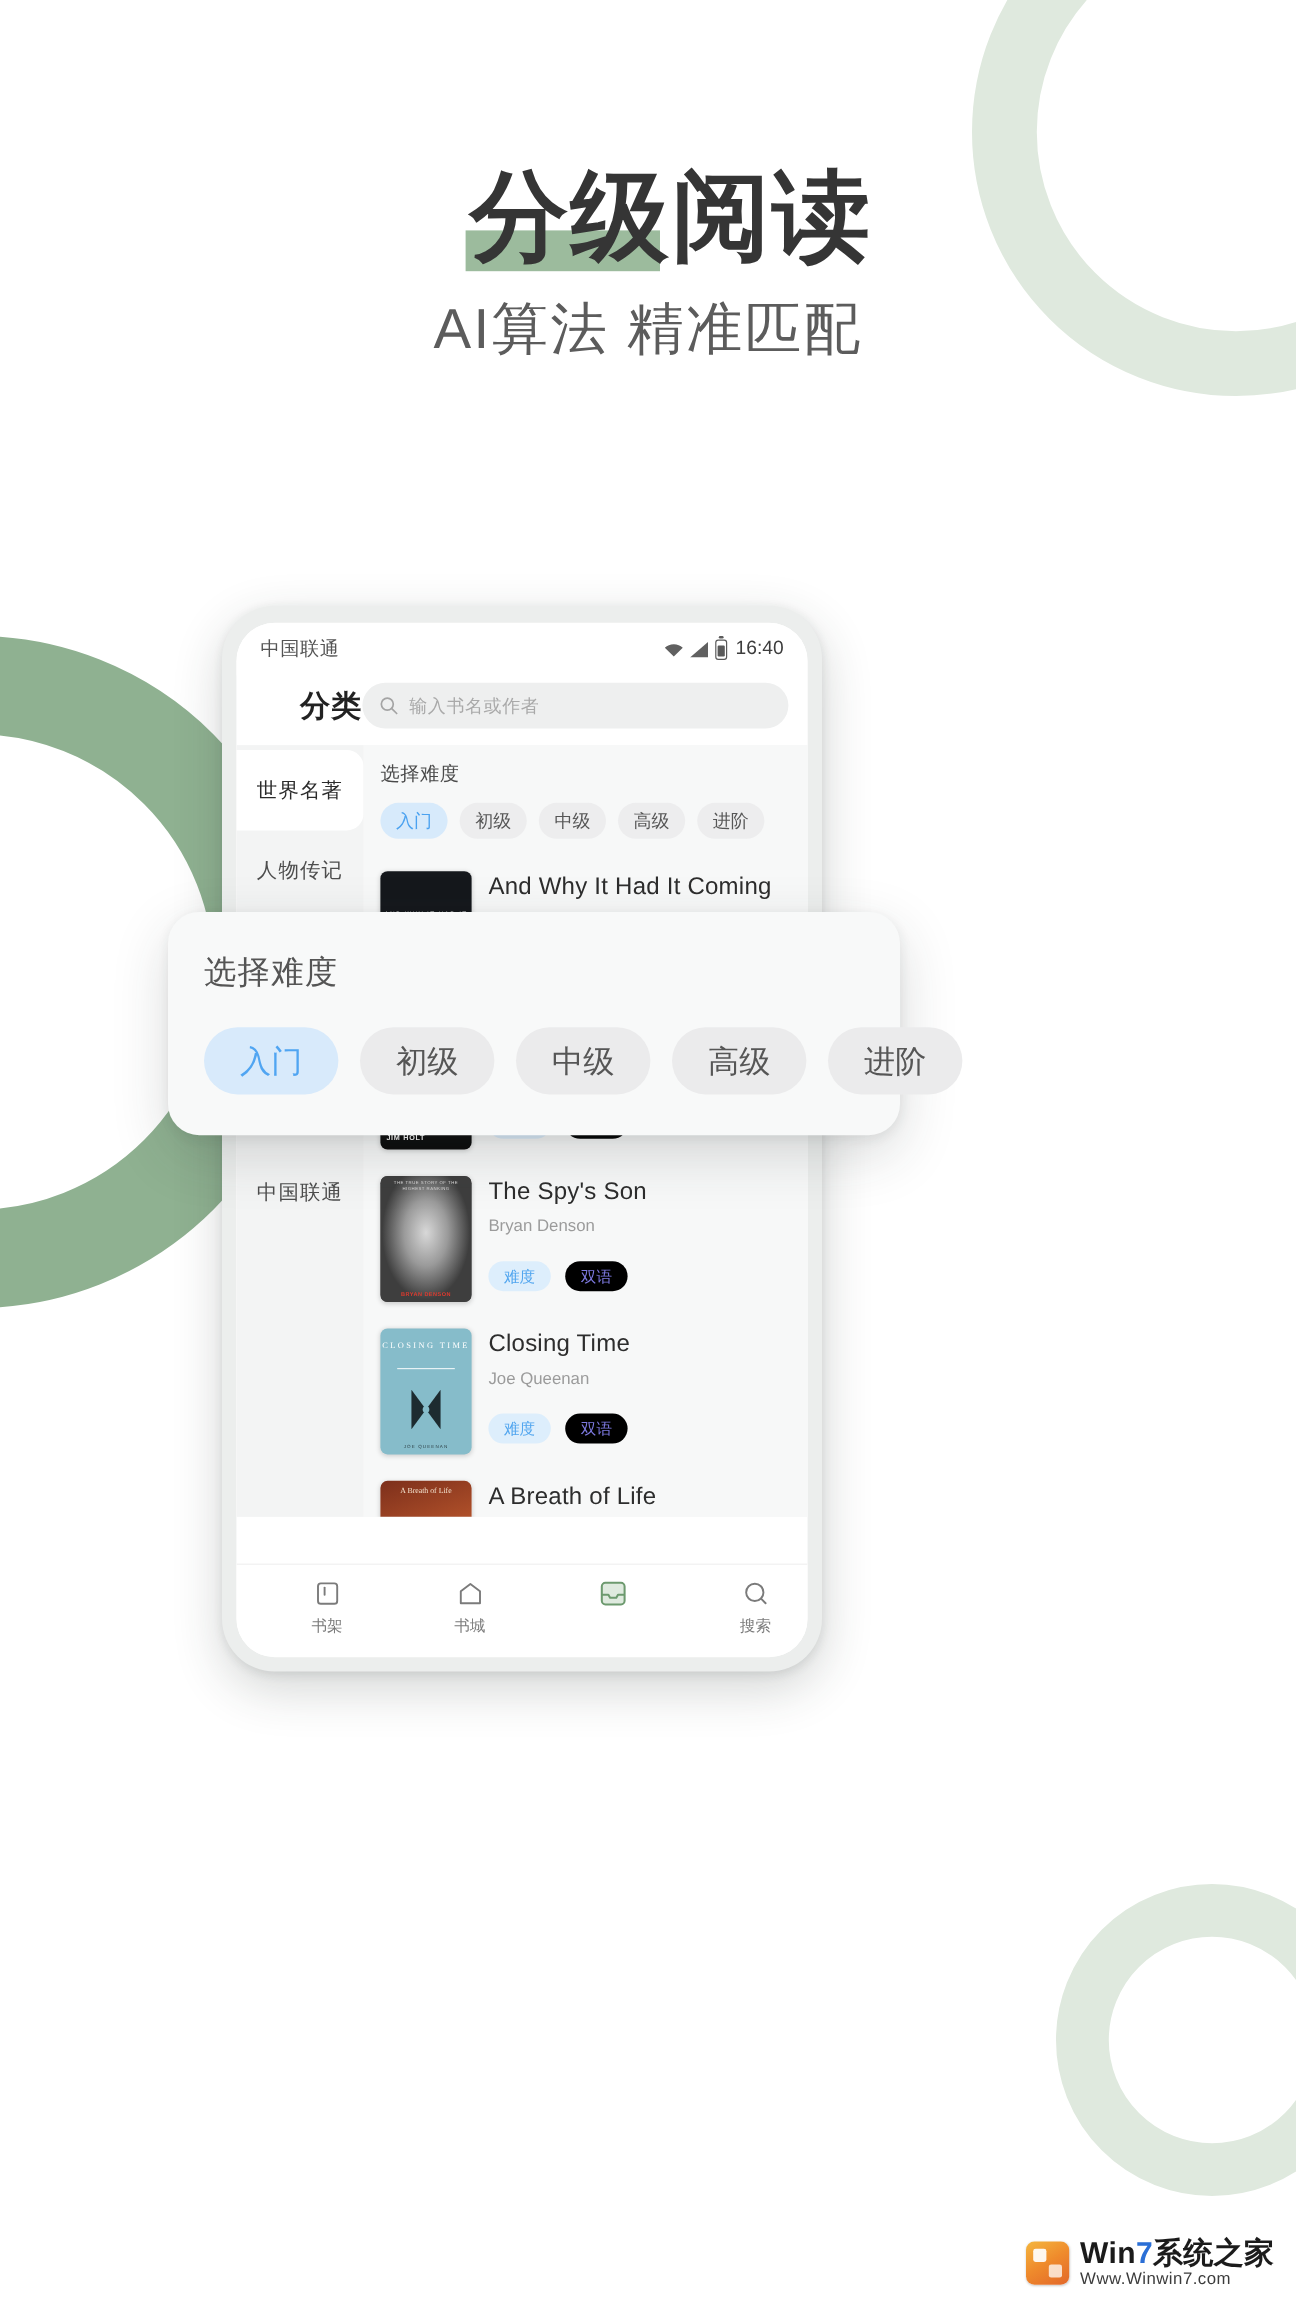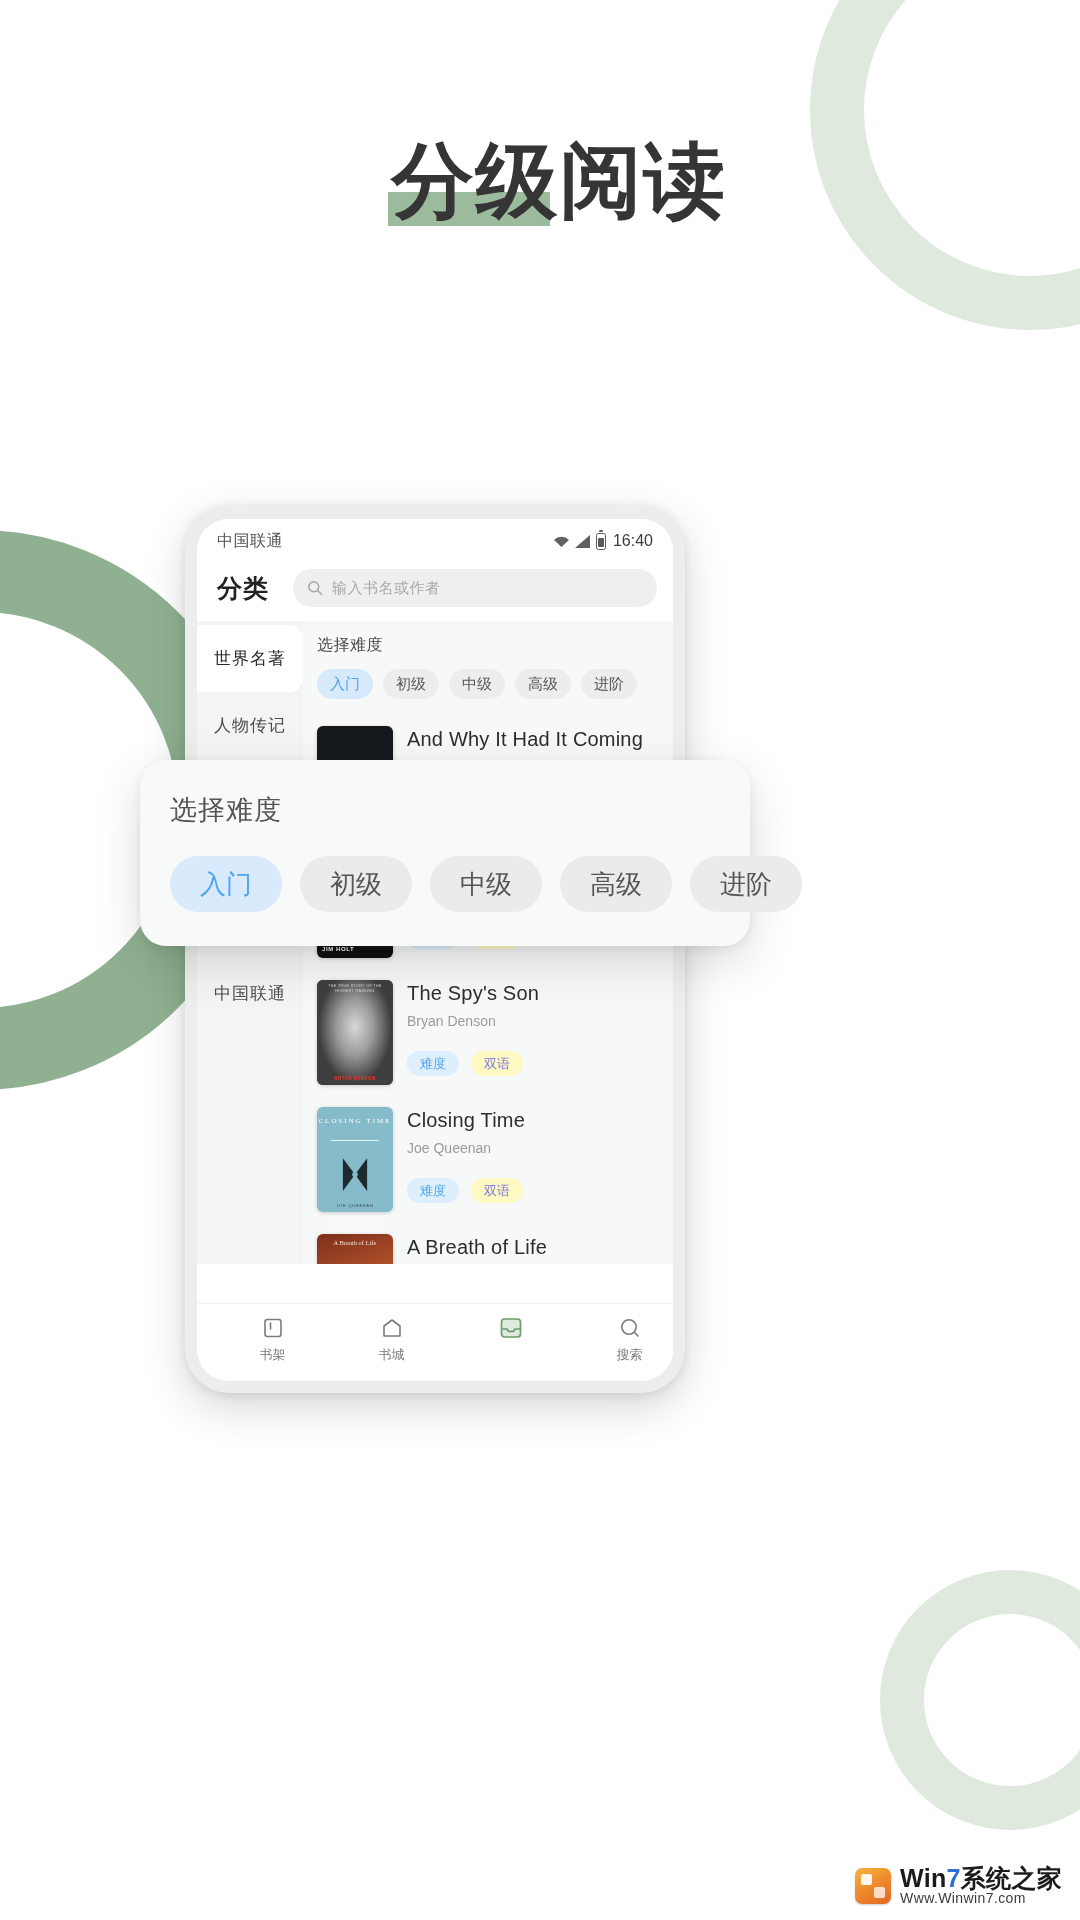--- a/index.html
+++ b/index.html
@@ -106,23 +106,24 @@
     width:4px; height:2px; background:#5a5a5a; border-radius:1px;
   }
   .ico-batt:after {
     content:""; position:absolute; left:1.2px; right:1.2px; bottom:1.2px; height:60%;
     background:#5a5a5a; border-radius:1px;
   }
   .clock { font-size: 16px; color: #3d3d3d; margin-left: 2px; }
 
   
   .topbar {
-    display: flex; align-items: center; gap: 24px;
+    display: flex; align-items: center; gap: 0;
     padding: 6px 16px 14px 20px;
     background: #fff;
+    margin-left: 33px;
   }
   .page-title { font-size: 25px; font-weight: bold; color: #222; letter-spacing: 1px; white-space: nowrap; }
   .searchbox {
     flex: 1; height: 38px; background: #eeefef; border-radius: 19px;
     display: flex; align-items: center; gap: 9px; padding: 0 14px;
   }
   .ico-search { width: 16px; height: 16px; flex: none; }
   .search-ph { font-size: 15px; color: #a9a9a9; letter-spacing: .5px; text-align: center; }
 
   
@@ -164,21 +165,21 @@
     font-size: 20px; color: #2d2d2d; white-space: nowrap;
     overflow: hidden; text-overflow: ellipsis; letter-spacing: .2px;
   }
   .bk-author { font-size: 14px; color: #9b9b9b; margin-top: 8px; }
   .tags { display: flex; gap: 12px; margin-top: 22px; }
   .tag {
     height: 25px; padding: 0 13px; border-radius: 13px; font-size: 13px;
     display: flex; align-items: center; justify-content: center;
   }
   .tag.blue { background: #ddeefc; color: #52a6ef; }
-  .tag.purple { background: #fef9c3; color: #7d79e0; }
+  .tag.purple { background: #000000; color: #7d79e0; }
 
   
   .tabbar {
     position: absolute; left: 0; bottom: 0; width: 100%; height: 78px;
     background: #fff; display: flex; align-items: flex-start;
     padding-top: 9px;
     border-top: 1px solid #f0f0f0;
   }
   .tab { flex: 1; text-align: center; position: relative; margin-left: 32px; }
   .tab .tico { height: 30px; display: flex; align-items: center; justify-content: center; }
@@ -240,20 +241,21 @@
   <div class="ring ring-tr"></div>
   <div class="ring ring-l"></div>
   <div class="ring ring-br"></div>
 
   <div class="headline-wrap">
     <div class="headline">
       <span class="hl-bar"></span>
       <span>分级阅读</span>
     </div>
   </div>
+  <div class="subhead">AI算法 精准匹配</div>
 
   <div class="phone">
     <div class="screen">
 
       <div class="statusbar">
         <span class="carrier">中国联通</span>
         <span class="status-right">
           <svg class="ico-wifi" viewBox="0 0 20 14">
             <path d="M10 13.6 1.2 5.1A12.4 12.4 0 0 1 10 1.5a12.4 12.4 0 0 1 8.8 3.6Z" fill="#606060"></path>
           </svg>

